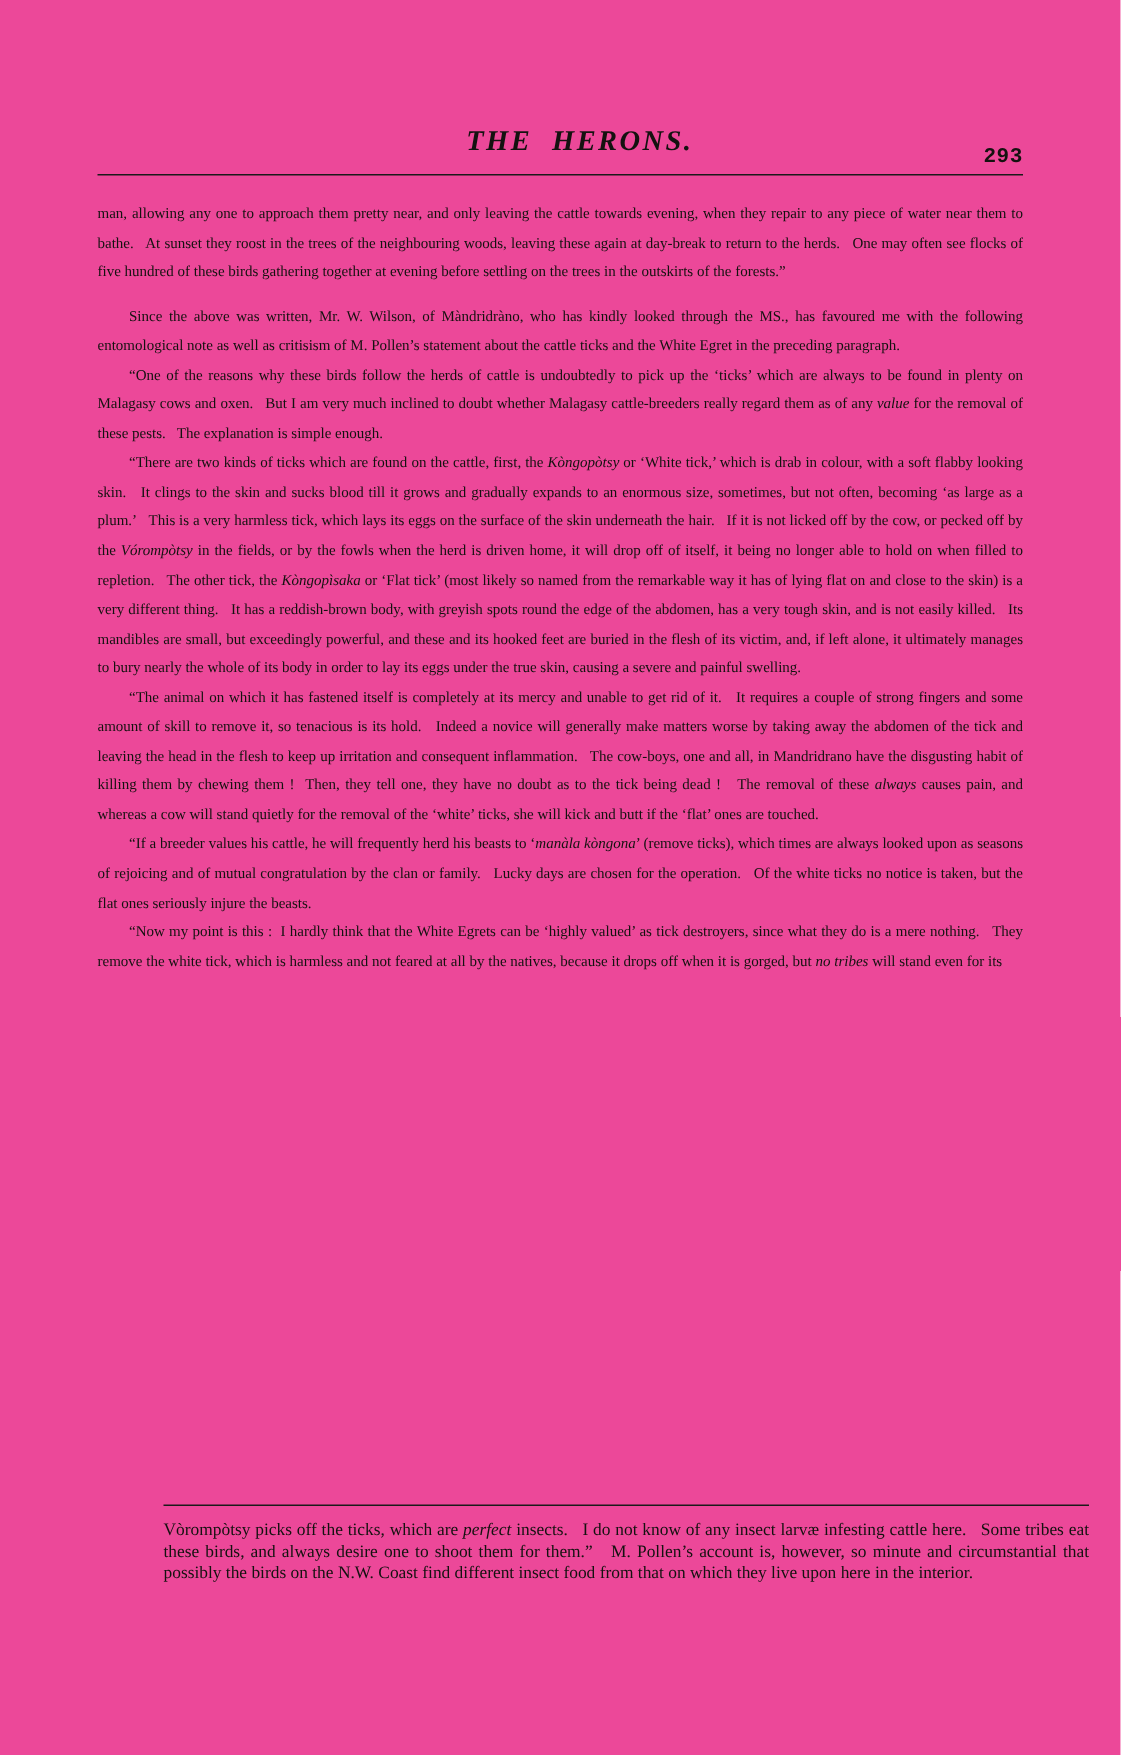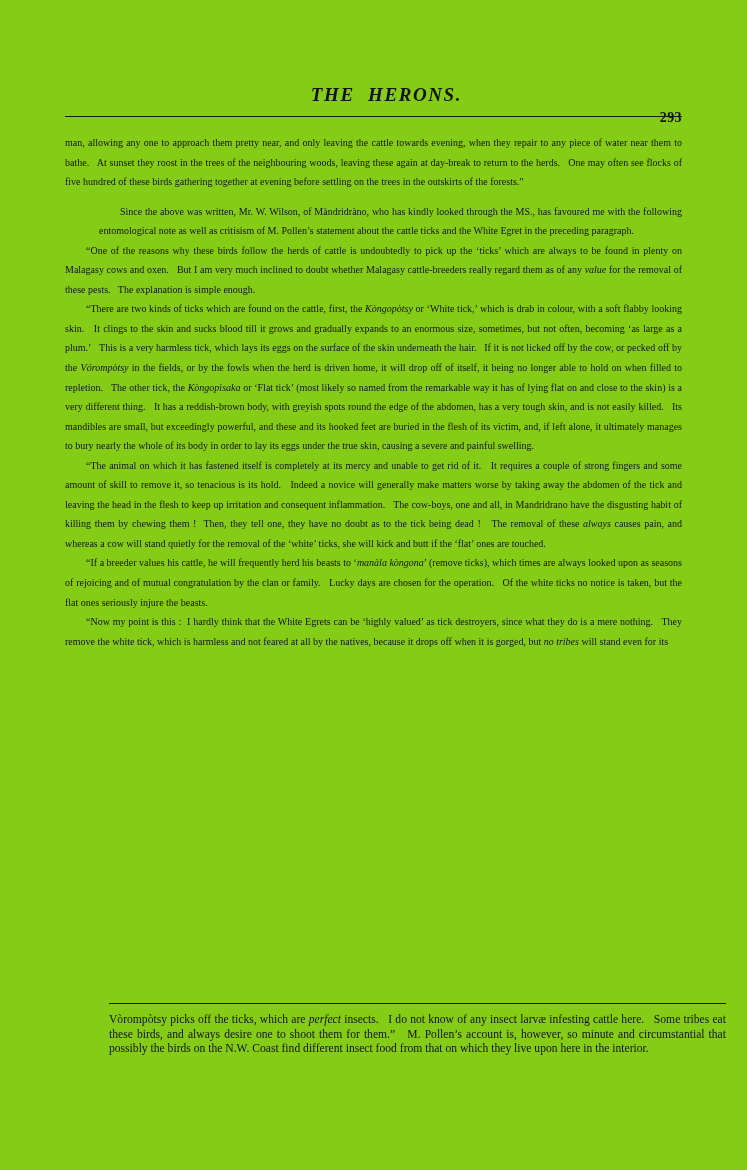--- a/index.html
+++ b/index.html
@@ -4,21 +4,21 @@
 <style>
   html, body {
     margin: 0;
     padding: 0;
     background: #ffffff;
   }
   .page {
     position: relative;
     width: 747px;
     height: 1170px;
-    background: #84cc16;
+    background: #ec4899;
     overflow: hidden;
     font-family: "Liberation Serif", "DejaVu Serif", serif;
     color: #141210;
   }
   .content {
     position: absolute;
     left: 65px;
     top: 84px;
     width: 617px;
   }
@@ -36,24 +36,25 @@
     font-style: italic;
     font-weight: 700;
     font-size: 19px;
     letter-spacing: 1.6px;
     padding-left: 26px;
   }
   .head-title .sp { display:inline-block; width:7px; }
   .folio {
     position: absolute;
     right: 0;
-    top: 26px;
+    top: 13px;
     font-size: 14px;
     font-weight: 700;
     letter-spacing: 0.4px;
+    font-family: Liberation Mono, monospace;
   }
   .rule {
     height: 0;
     border-top: 1.6px solid #1a1a1a;
     margin: 0;
   }
   .rule.head-rule { margin-top: 2px; }
   .rule.foot-rule { margin-top: 6px; }
 
   
@@ -67,21 +68,20 @@
   }
   .body-text p {
     margin: 0;
     text-indent: 0;
   }
   .body-text p.indent {
     text-indent: 21px;
   }
   .body-text p.gap {
     margin-top: 10px;
-    margin-left: 34px;
   }
   .body-text i { }
 
   
   .footnote-block {
     position: absolute;
     left: 65px;
     top: 997px;
     width: 617px;
     margin-left: 44px;

